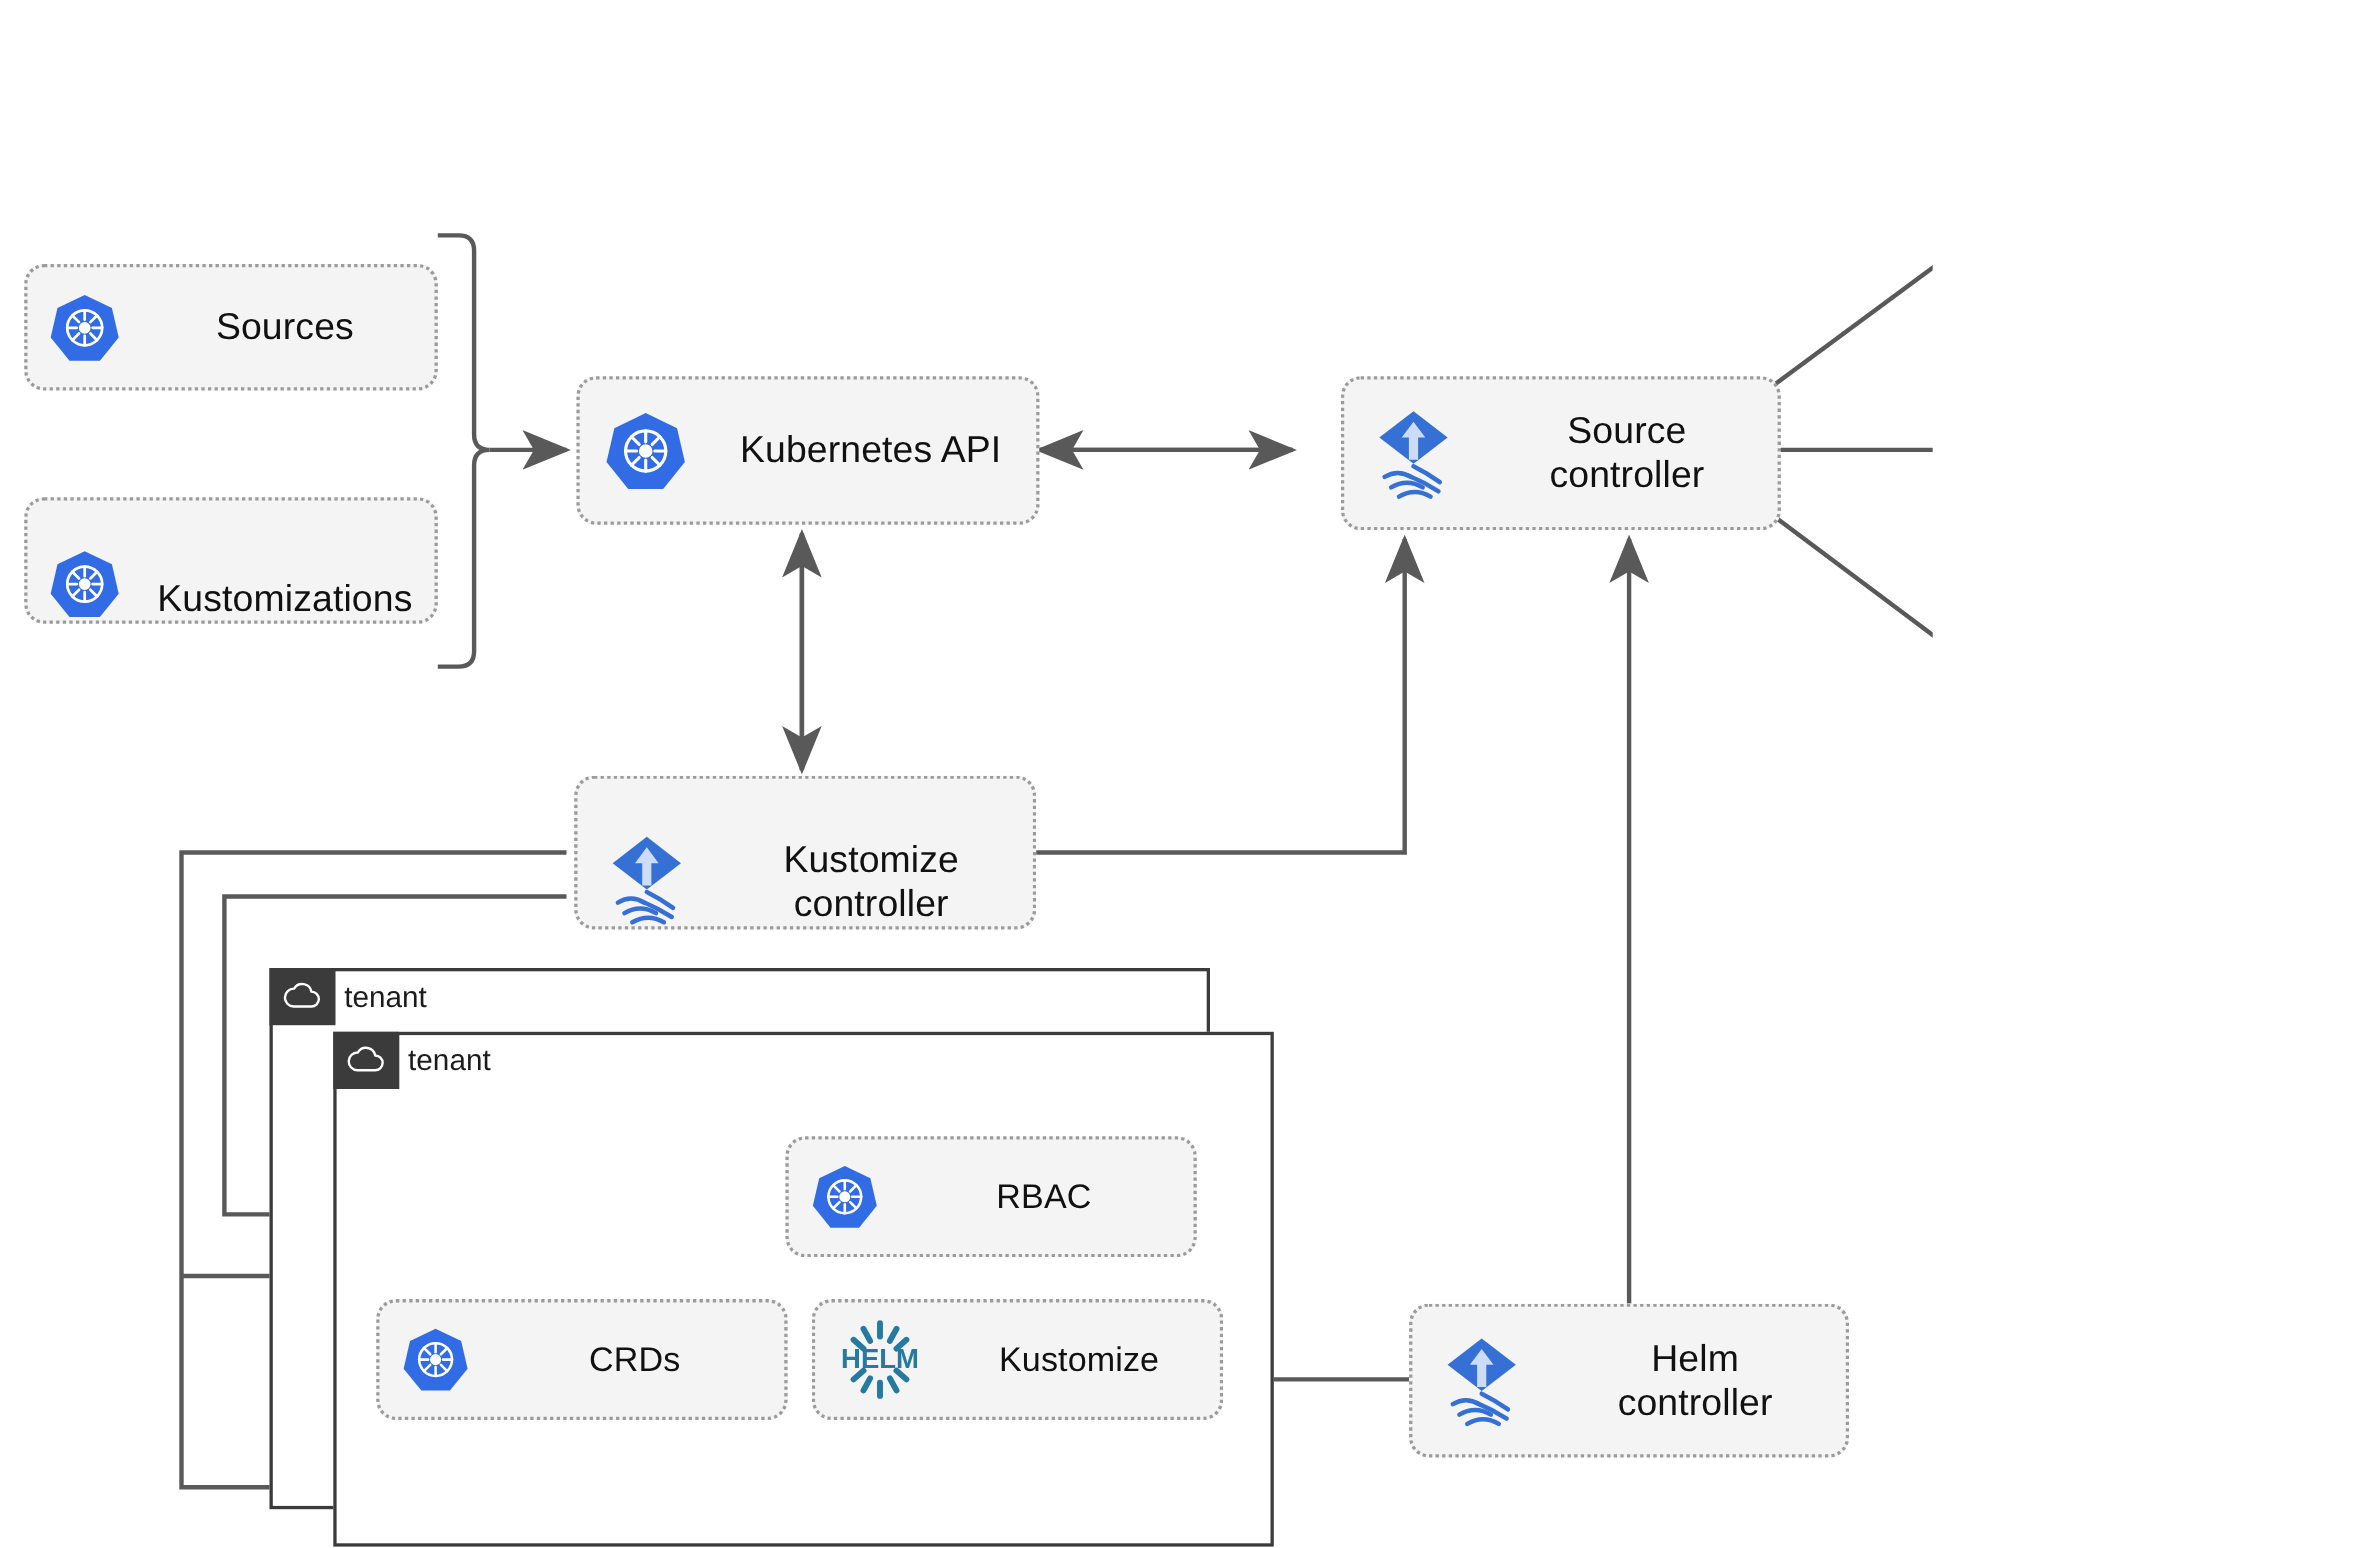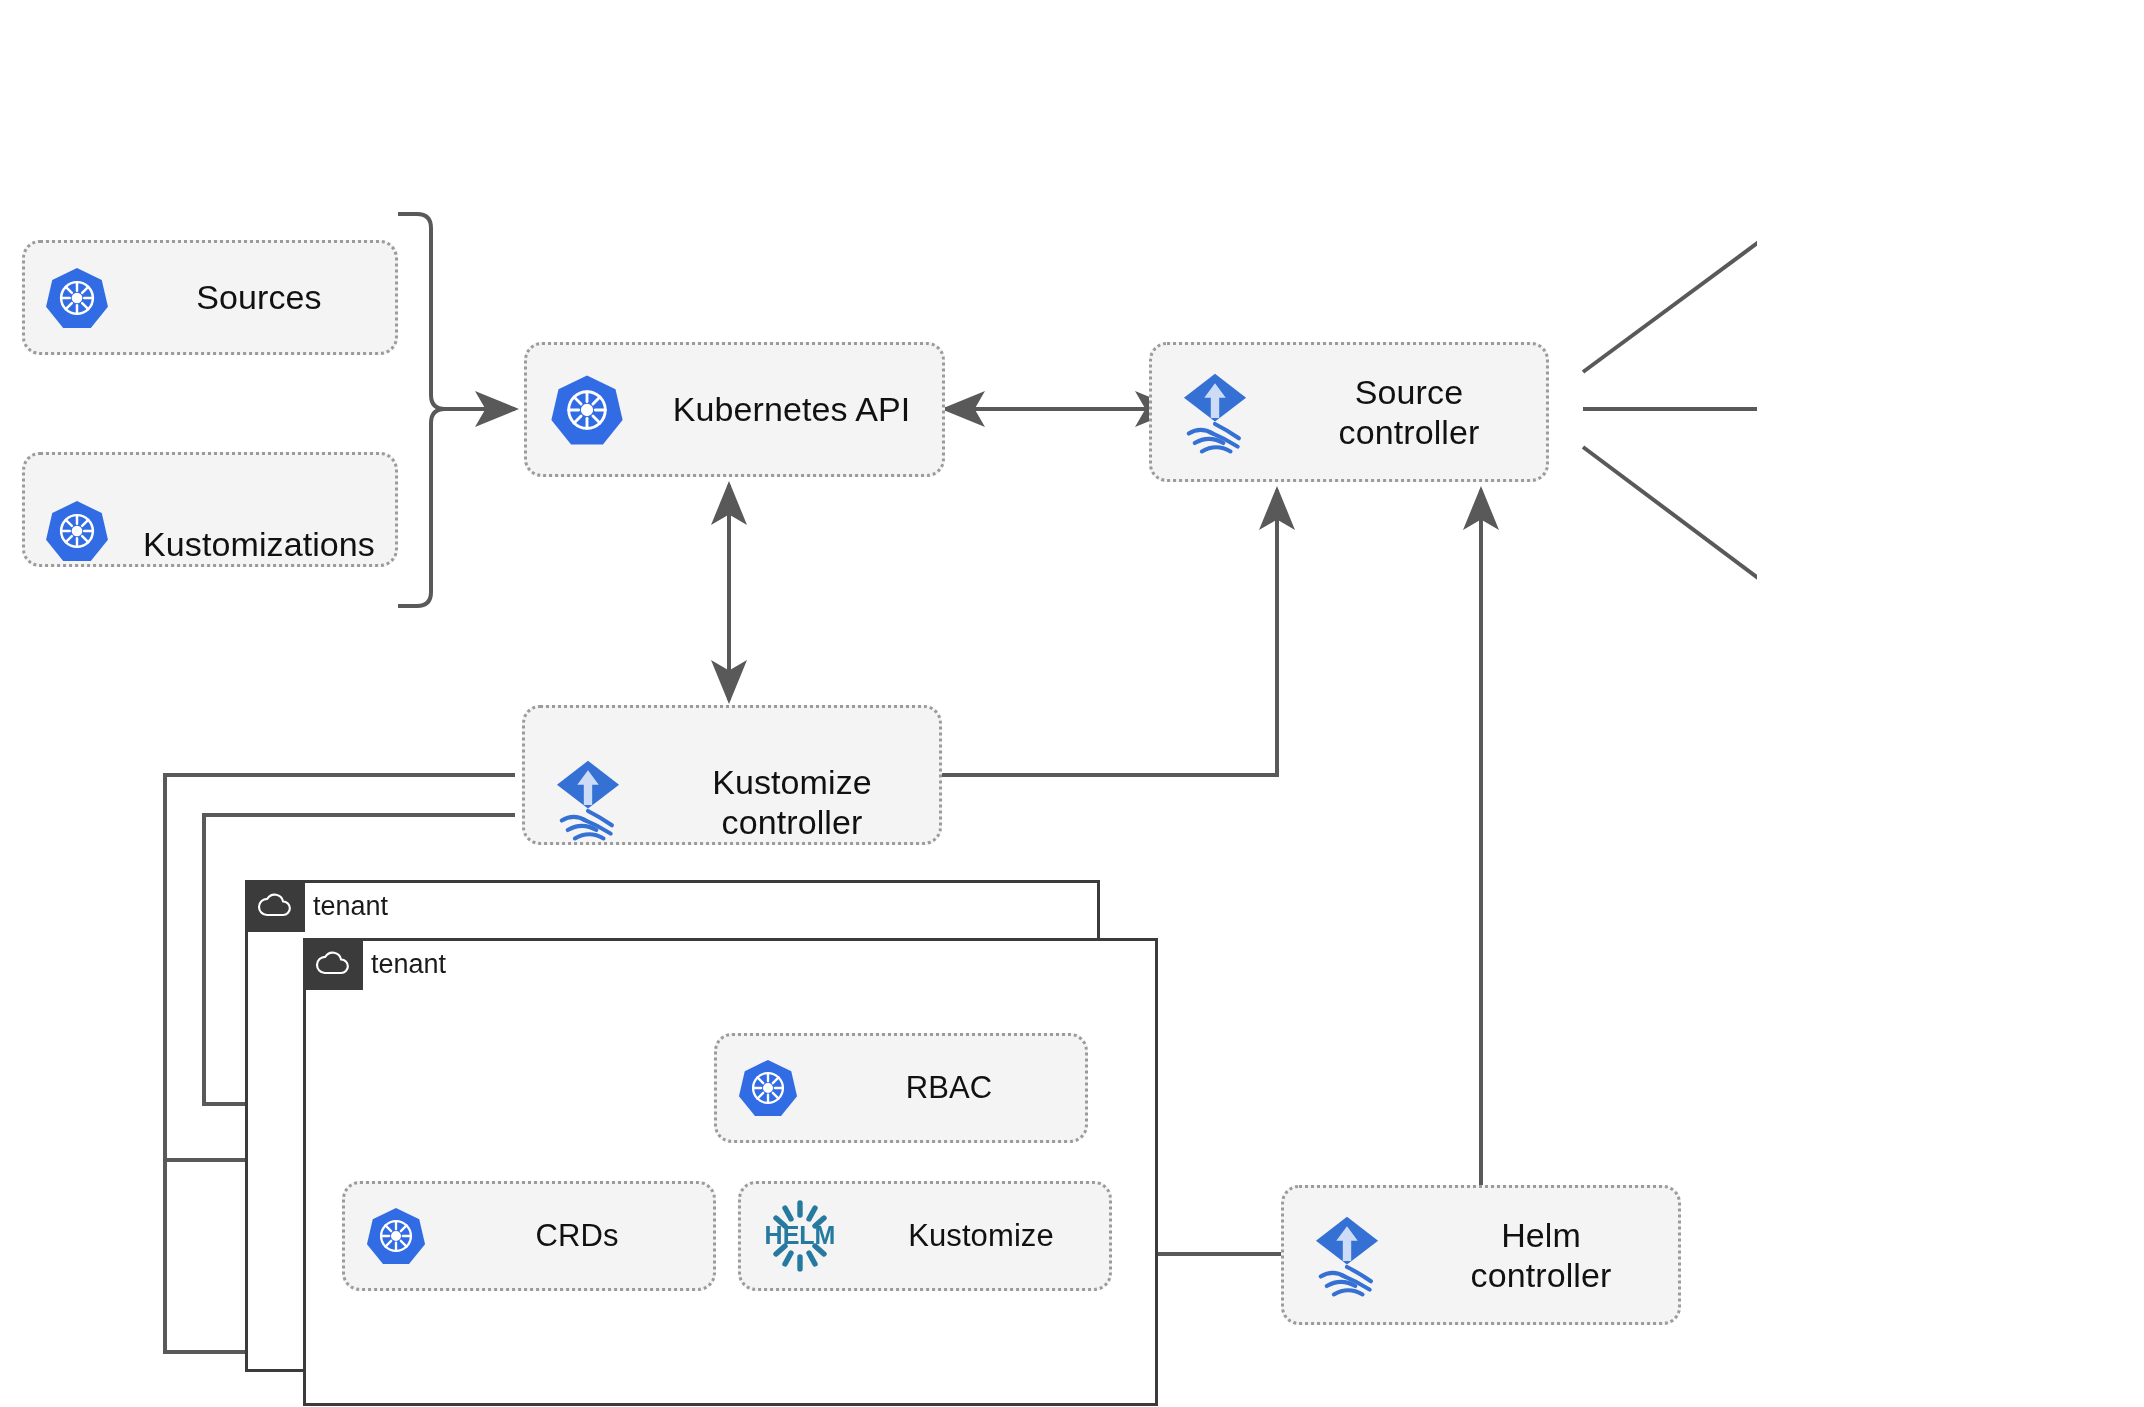--- a/index.html
+++ b/index.html
@@ -146,21 +146,21 @@
           <path d="M21.1 21.1 L27 27"></path>
             <path d="M37 37 L42.9 42.9"></path>
           <path d="M42.9 21.1 L37 27"></path>
             <path d="M27 37 L21.1 42.9"></path>
         </g>
       </svg>
     </span>
     <span class="lbl">Kubernetes API</span>
   </div>
 
-  <div class="node" style="left:1149px;top:342px;width:400px;height:140px;">
+  <div class="node" style="left:1219px;top:342px;width:400px;height:140px;">
     <span class="ico" style="width:126px;">
       <svg width="86" height="86" viewBox="0 0 72 72">
         <path d="M36 4 L62 24 L36 44 L10 24 Z" fill="#3570d4"></path>
         <path d="M36 12 L45 24 L39.5 24 L39.5 41 L32.5 41 L32.5 24 L27 24 Z" fill="#cddcf6"></path>
         <g stroke="#3570d4" stroke-width="3.4" fill="none" stroke-linecap="round">
           <path d="M14 54 Q24 48 34 54"></path>
           <path d="M19 62 Q31 55 43 62"></path>
           <path d="M25 69 Q37 62 49 69"></path>
           <path d="M36 46 Q46 51 56 58"></path>
           <path d="M32 53 Q44 58 55 65"></path>

